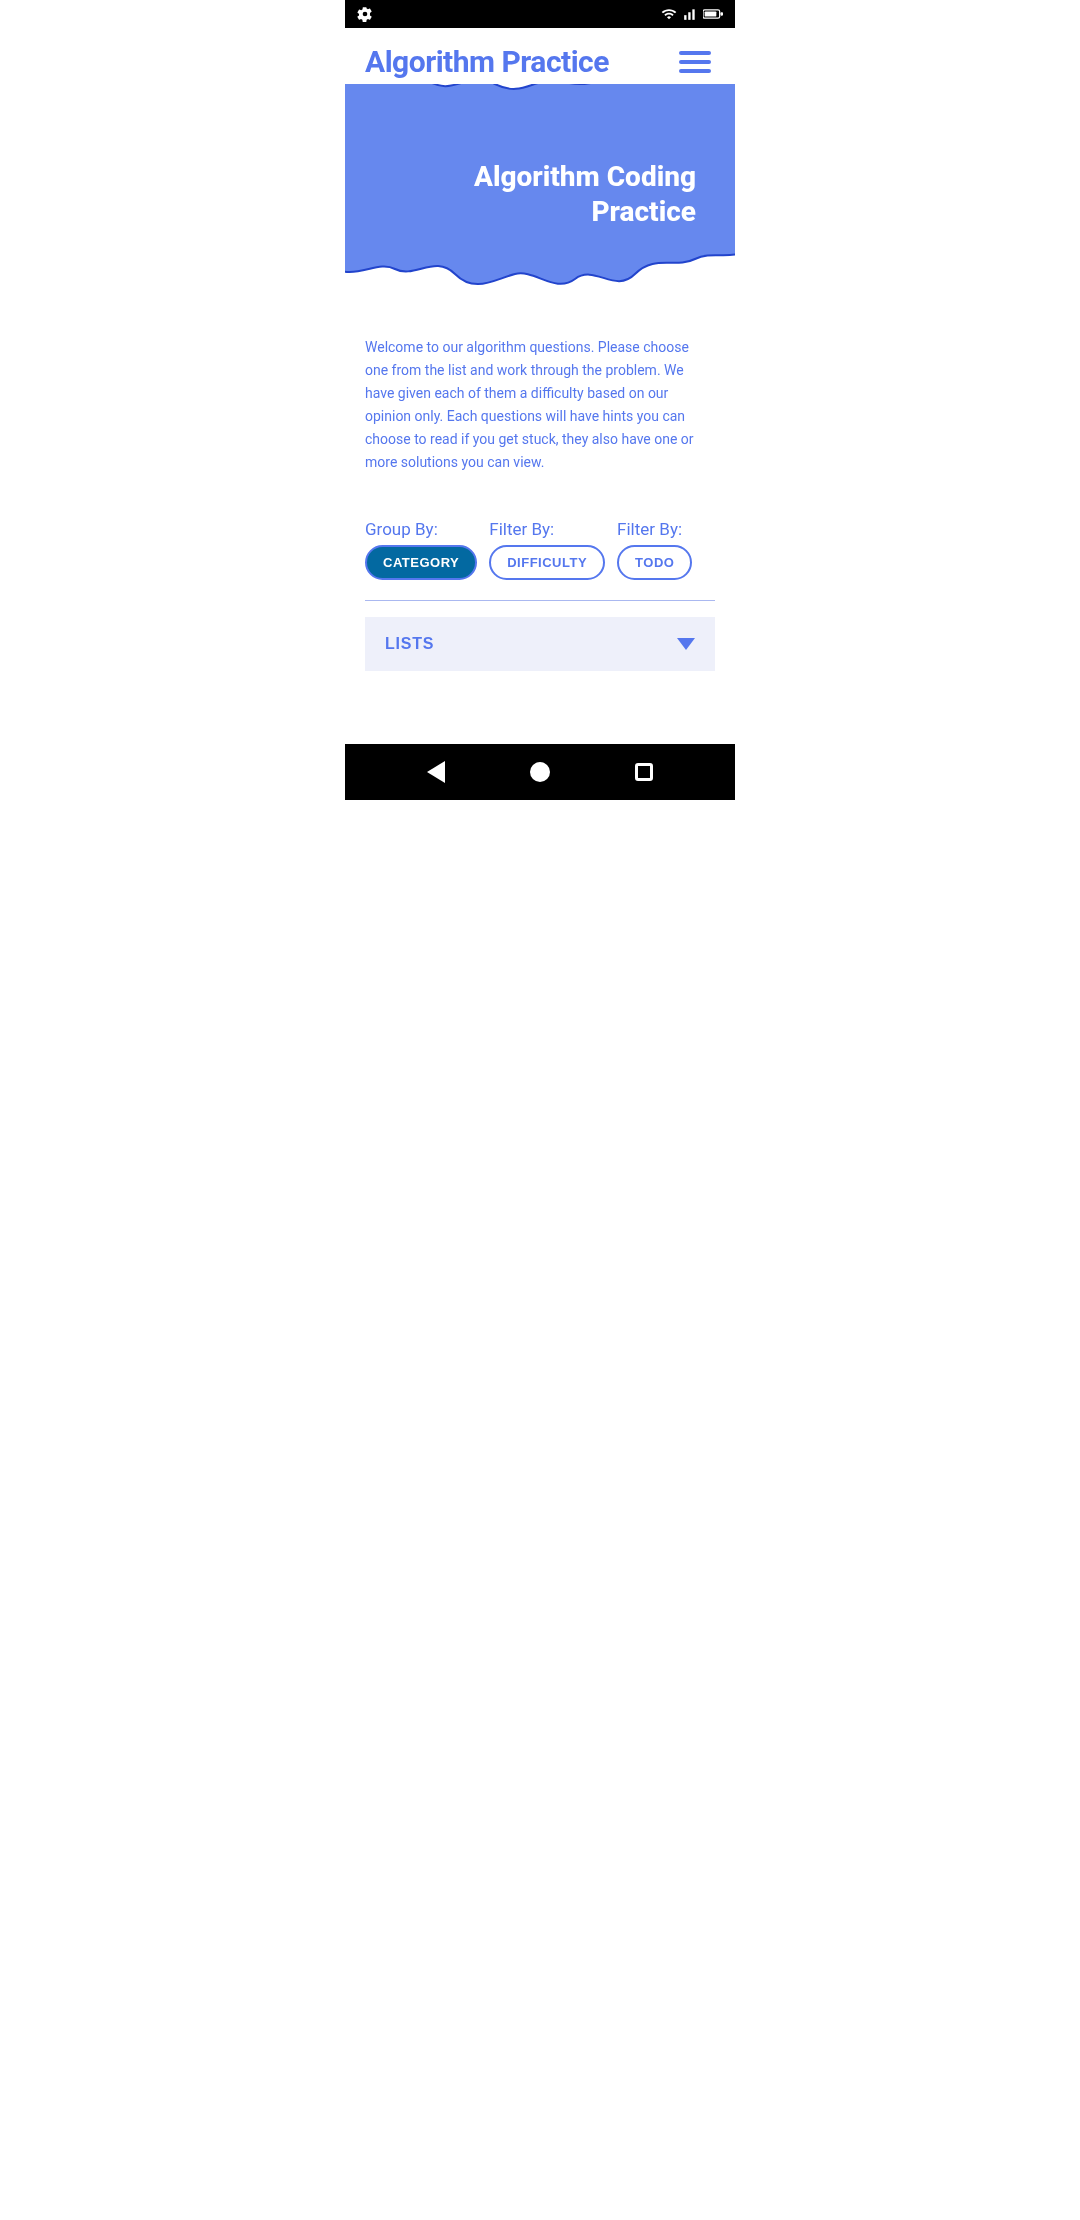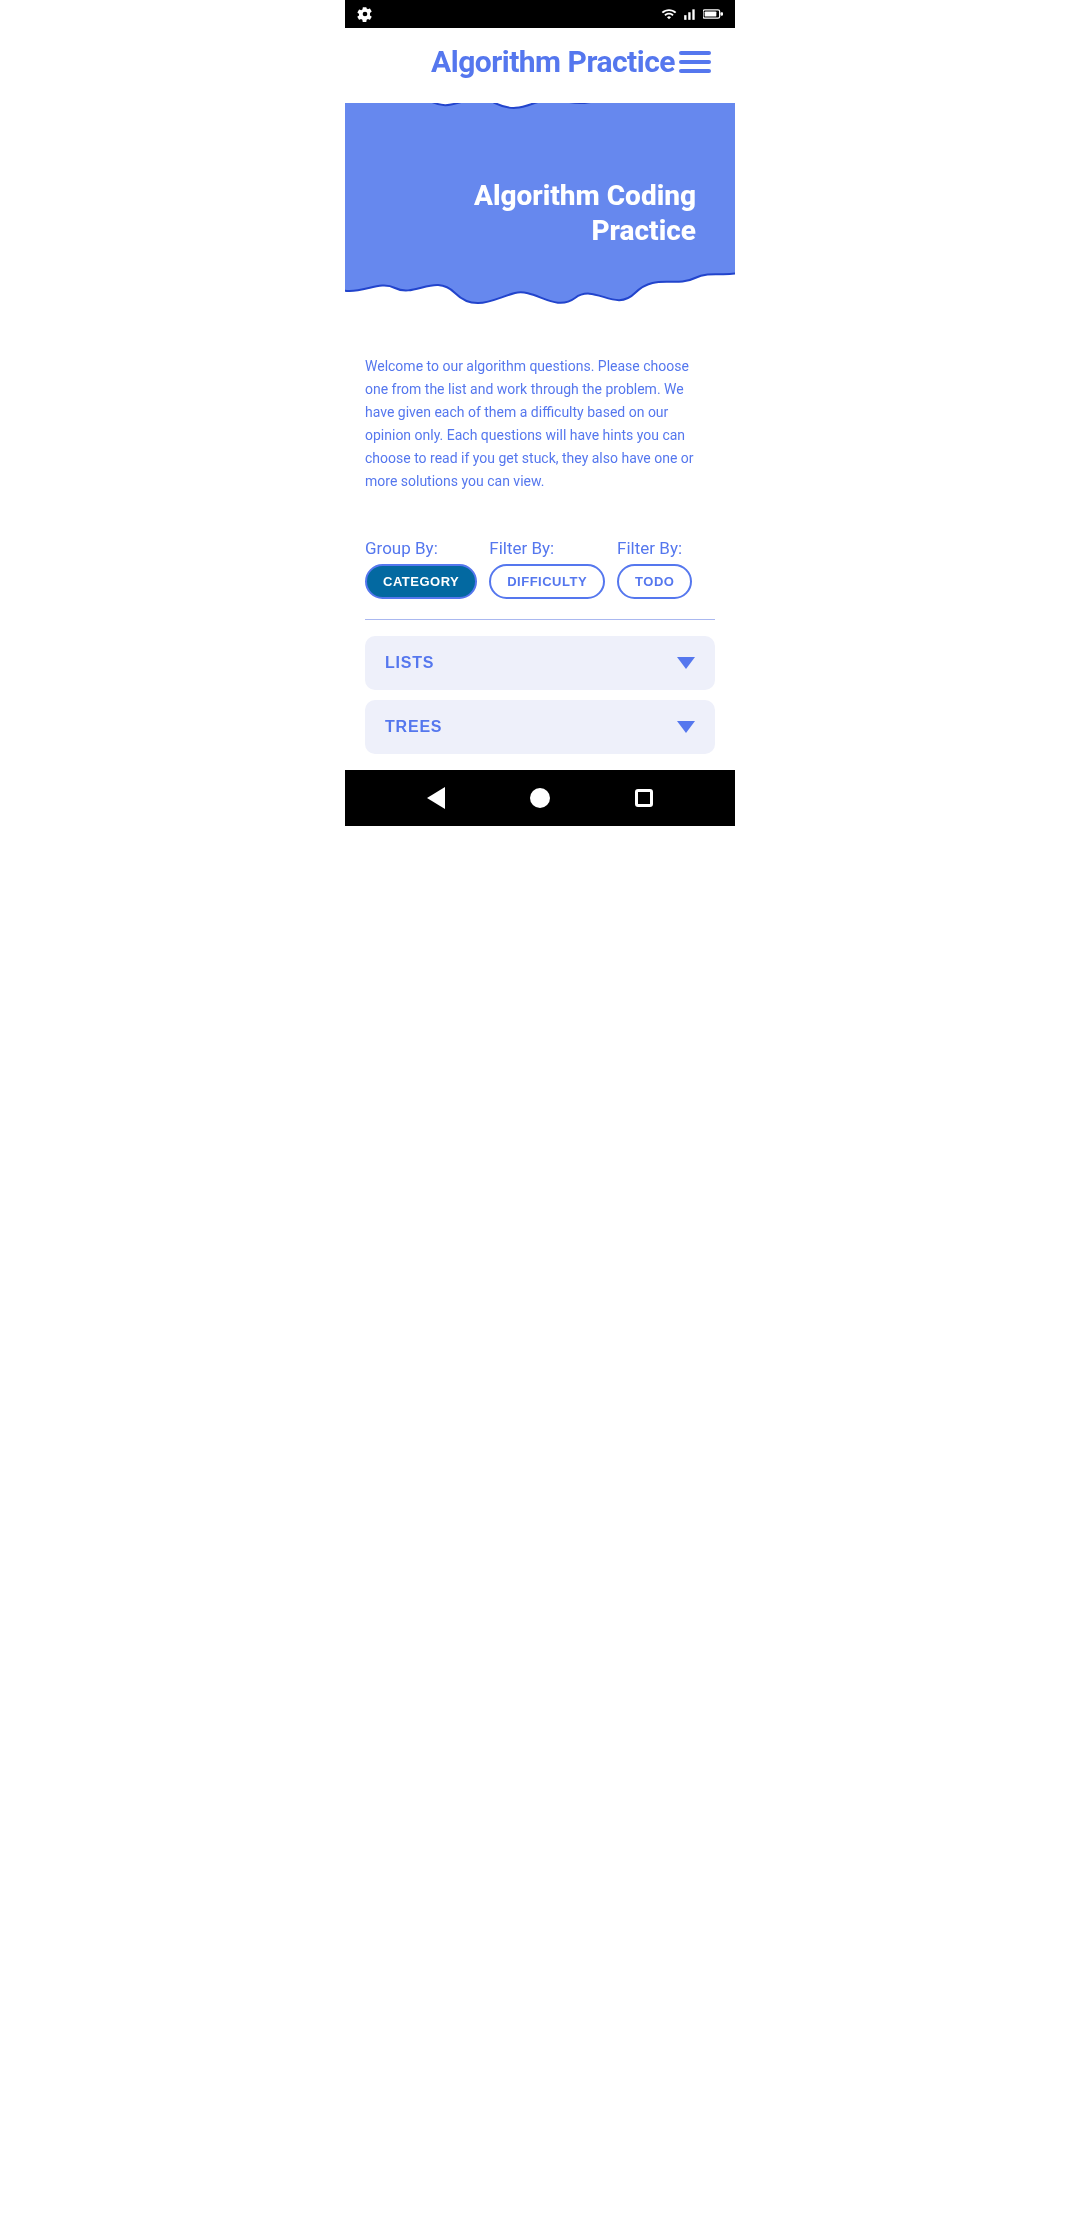--- a/index.html
+++ b/index.html
@@ -30,22 +30,22 @@
     .status-bar-left { display: flex; align-items: center; gap: 4px; }
     .status-bar-right { display: flex; align-items: center; gap: 6px; }
 
     
     .gear-icon-svg { width: 16px; height: 16px; fill: white; }
 
     
     .top-nav {
       display: flex;
       align-items: center;
-      justify-content: flex-end;
-      padding: 16px 20px 24px 20px;
+      justify-content: space-between;
+      padding: 16px 20px 5px 20px;
       background: #fff;
     }
     .app-title {
       font-size: 30px;
       font-weight: 700;
       color: #5577ee;
       letter-spacing: -0.5px;
     }
     .hamburger-btn {
       background: none;
@@ -142,21 +142,21 @@
 
     
     .categories-section {
       padding: 16px 20px;
       display: flex;
       flex-direction: column;
       gap: 10px;
     }
     .category-item {
       background: #eef0fa;
-      border-radius: 10px;
+      border-radius: 0;
       display: flex;
       align-items: center;
       justify-content: space-between;
       padding: 18px 20px;
       cursor: pointer;
       border: none;
       width: 100%;
       text-align: left;
     }
     .category-label {
@@ -283,23 +283,19 @@
   </div>
 </div>
 
 <div class="divider"></div>
 
 <div class="categories-section">
 <button class="category-item">
       <span class="category-label">LISTS</span>
       <div class="chevron-down"></div>
     </button>
-    <button class="category-item">
-      <span class="category-label">TREES</span>
-      <div class="chevron-down"></div>
-    </button>
   </div>
 
 <div class="bottom-nav">
   <div class="nav-back"></div>
   <div class="nav-home"></div>
   <div class="nav-recents"></div>
 </div>
 
 </body></html>

